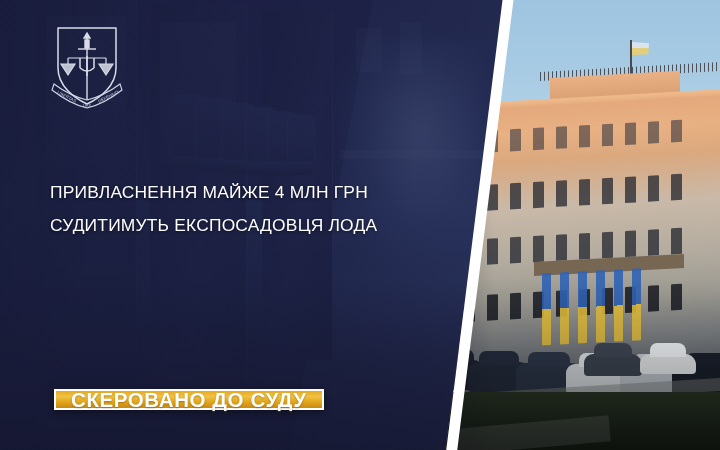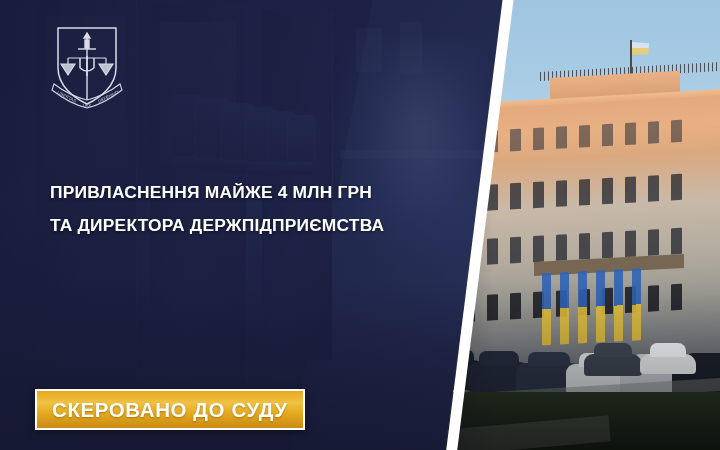--- a/index.html
+++ b/index.html
@@ -272,32 +272,32 @@
     opacity: .93;
   }
 
   
   .headline {
     position: absolute;
     left: 50px; top: 176px;
     width: 400px;
     color: #ffffff;
     font-size: 17.4px;
-    font-weight: 700;
+    font-weight: 400;
     line-height: 33px;
     letter-spacing: .2px;
     text-shadow: 0 1px 3px rgba(0,0,0,.55);
   }
   .headline div { white-space: nowrap; }
 
   
   .badge {
     position: absolute;
-    left: 35px; top: 389px;
-    height: 41px;
+    left: 54px; top: 389px;
+    height: 21px;
     padding: 0 15px;
     display: flex;
     align-items: center;
     background: linear-gradient(180deg, #e7a81f 0%, #f0c244 32%, #e3a81e 62%, #c98a12 100%);
     border: 2px solid #ffffff;
     box-sizing: border-box;
     box-shadow: 0 2px 7px rgba(0,0,0,.45);
   }
   .badge-label {
     color: #ffffff;
@@ -472,20 +472,20 @@
     </g>
     <g fill="#cfd8ea" font-family="Liberation Sans, sans-serif" font-size="4.4" text-anchor="middle">
       <text x="22" y="80" transform="rotate(26 22 80)">LIBERTAS</text>
       <text x="43" y="89">LEX</text>
       <text x="65" y="80" transform="rotate(-26 65 80)">DEFENSIO</text>
     </g>
   </svg>
 
   <div class="headline">
     <div>ПРИВЛАСНЕННЯ МАЙЖЕ 4 МЛН ГРН</div>
-    <div>ТА ДИРЕКТОРА ДЕРЖПІДПРИЄМСТВА</div>
+    <div>СУДИТИМУТЬ ЕКСПОСАДОВЦЯ ЛОДА</div>
   </div>
 
   <div class="badge">
     <span class="badge-label">СКЕРОВАНО ДО СУДУ</span>
   </div>
 
 </div>
 
 </body></html>

